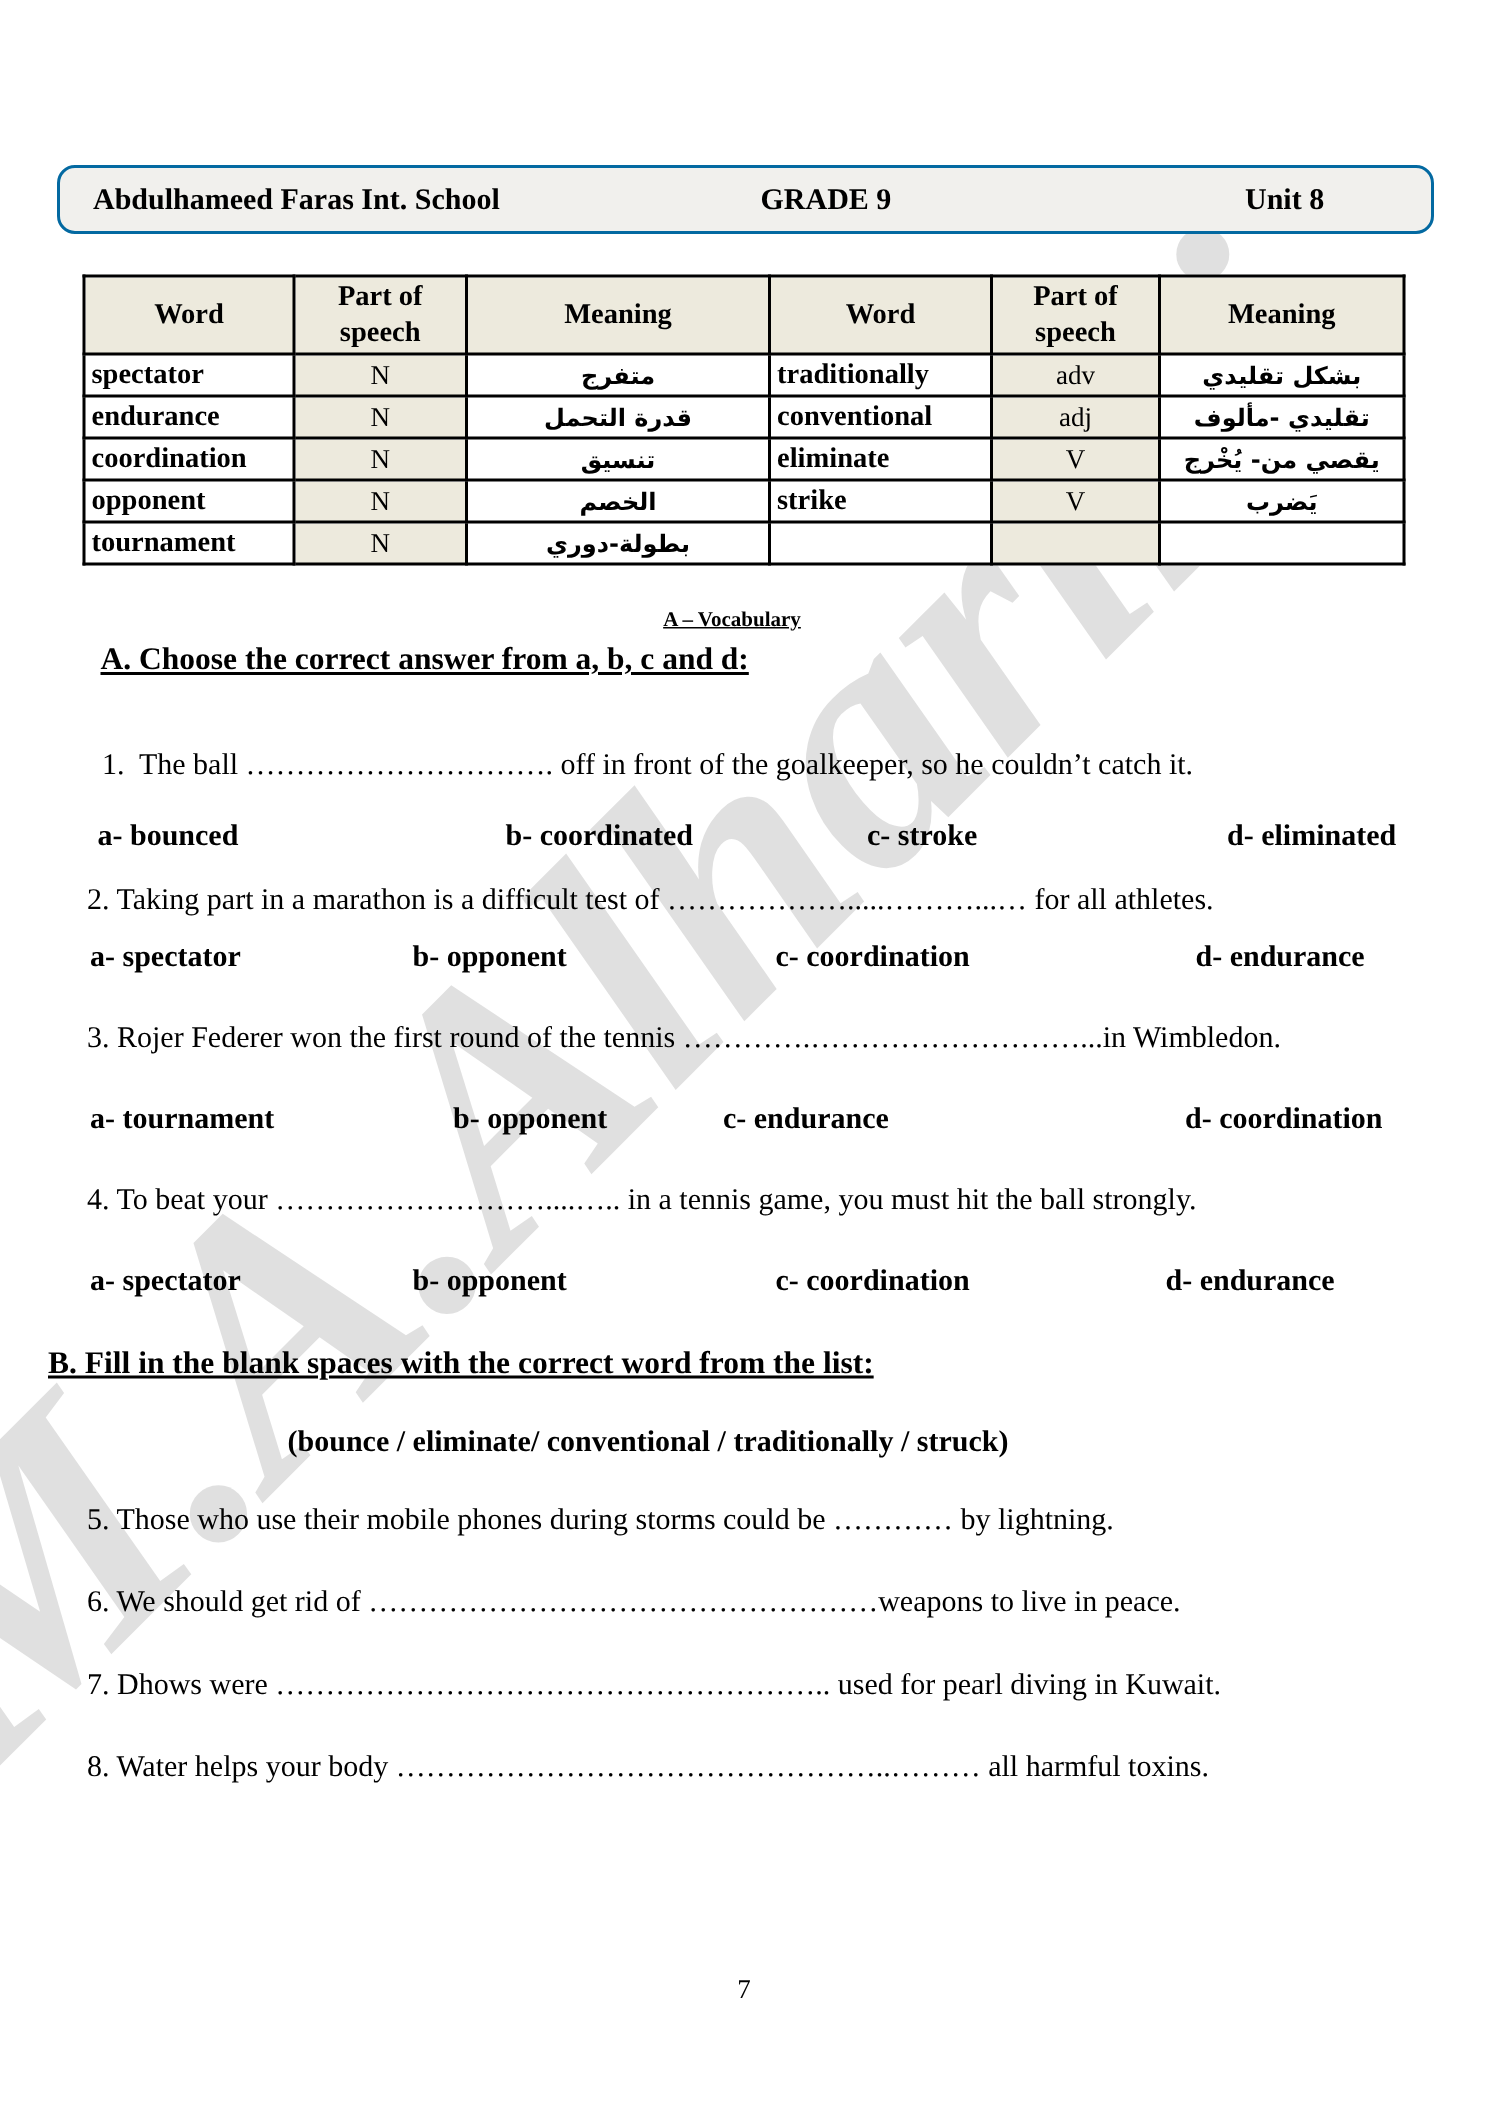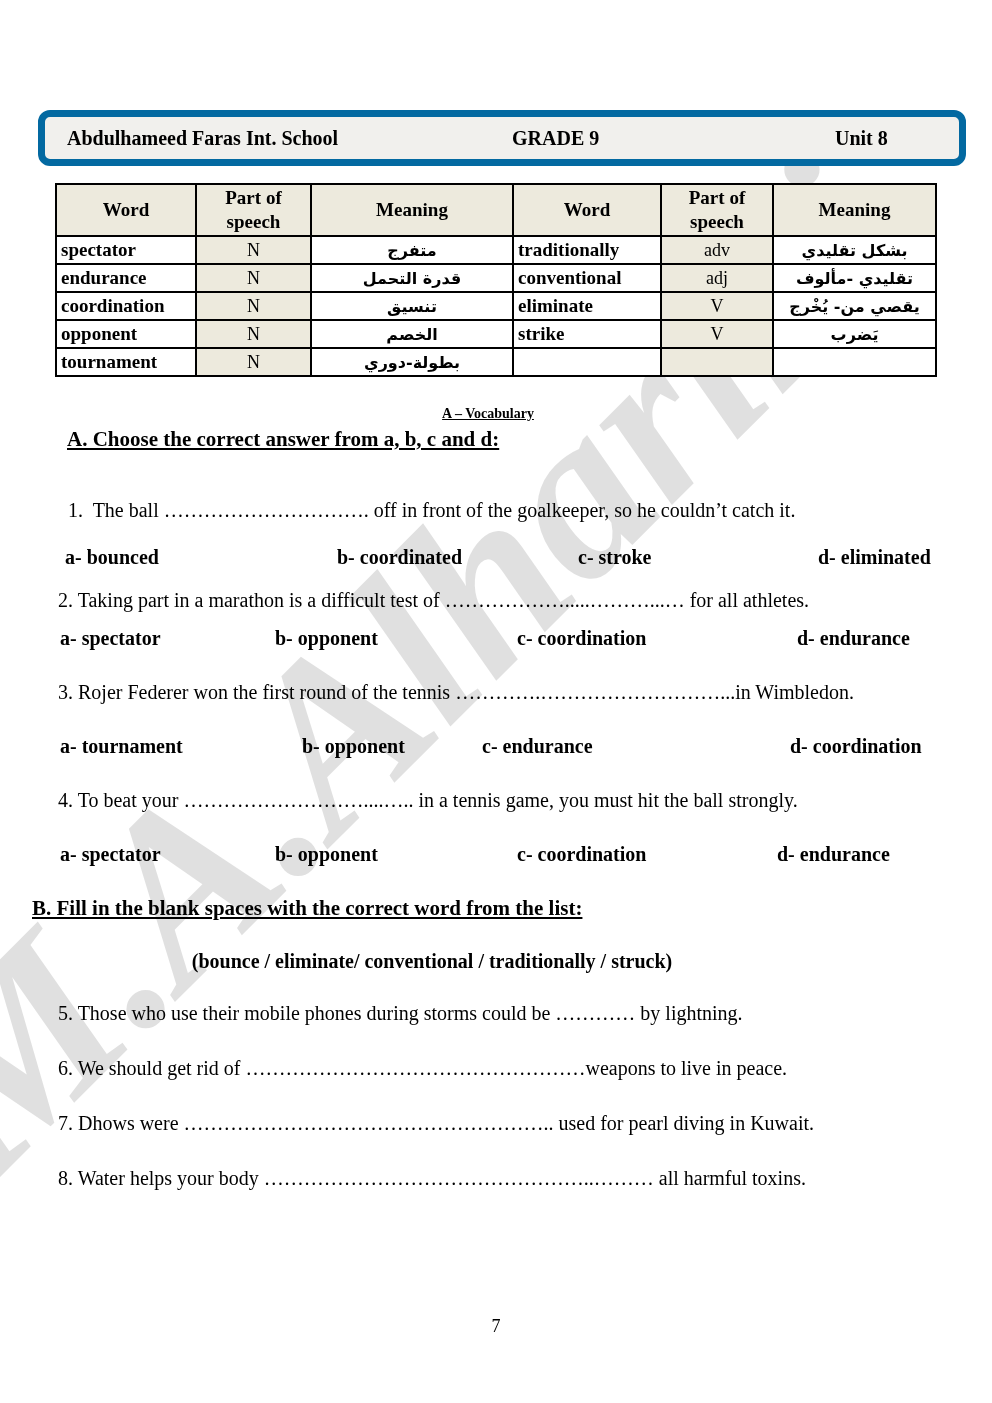--- a/index.html
+++ b/index.html
@@ -28,21 +28,21 @@
     color:rgba(60,60,60,0.16);
     white-space:nowrap;
     z-index:1;
     user-select:none;
   }
   .layer{position:absolute;z-index:2;}
   
   .hdr-box{
     left:38px;top:110px;width:914px;height:42px;
     background:var(--hdr-bg);
-    border:7px solid #0369a1;border-radius:12px;
+    border:2px solid #0369a1;border-radius:12px;
     display:flex;align-items:center;
     font-weight:bold;font-size:20px;
   }
   .hdr-school{margin-left:22px;}
   .hdr-grade{position:absolute;left:467px;}
   .hdr-unit{position:absolute;left:790px;}
   
   .vtable{
     left:55px;top:183px;
     border-collapse:collapse;

